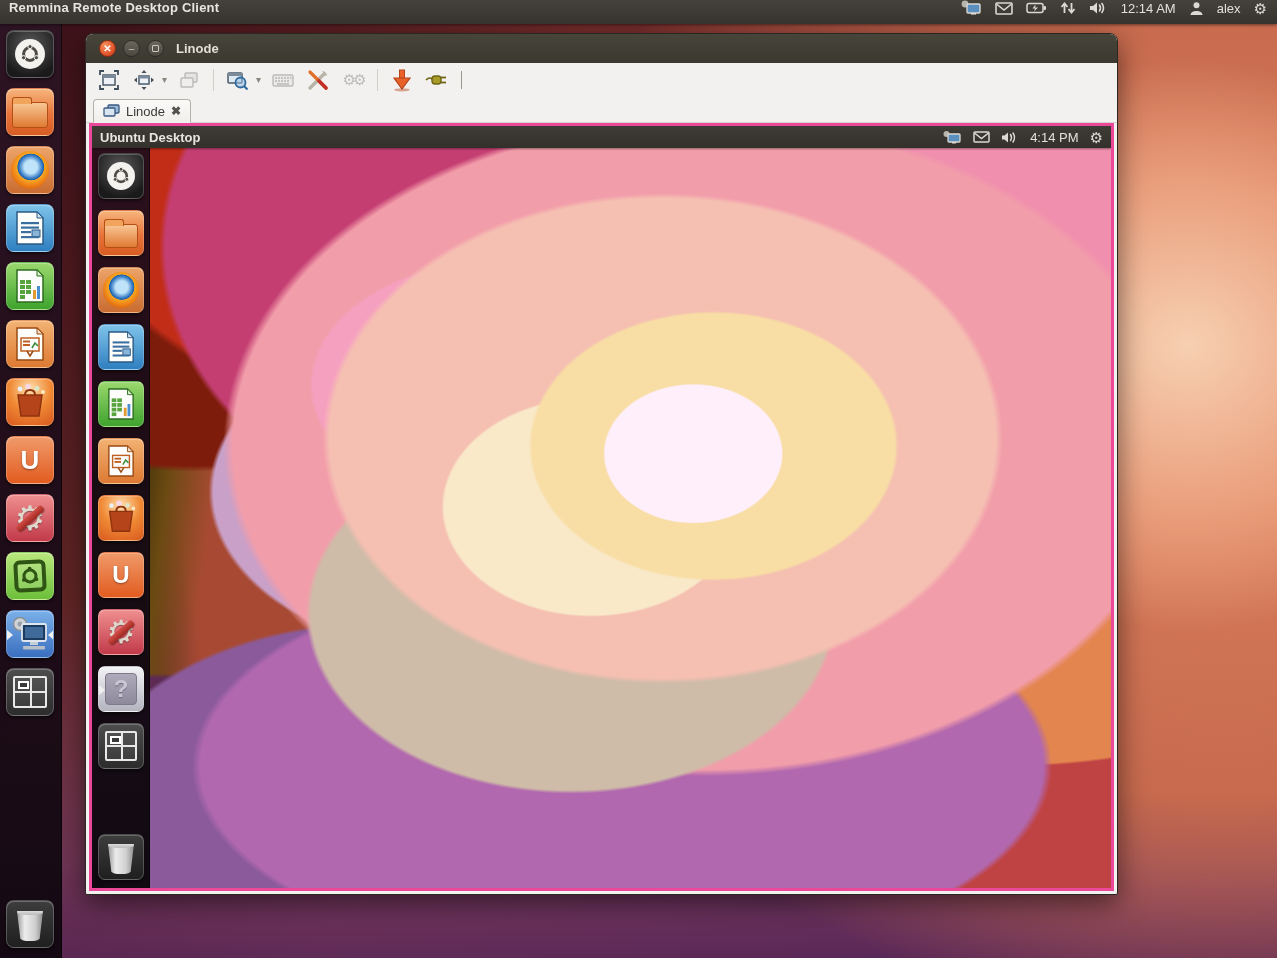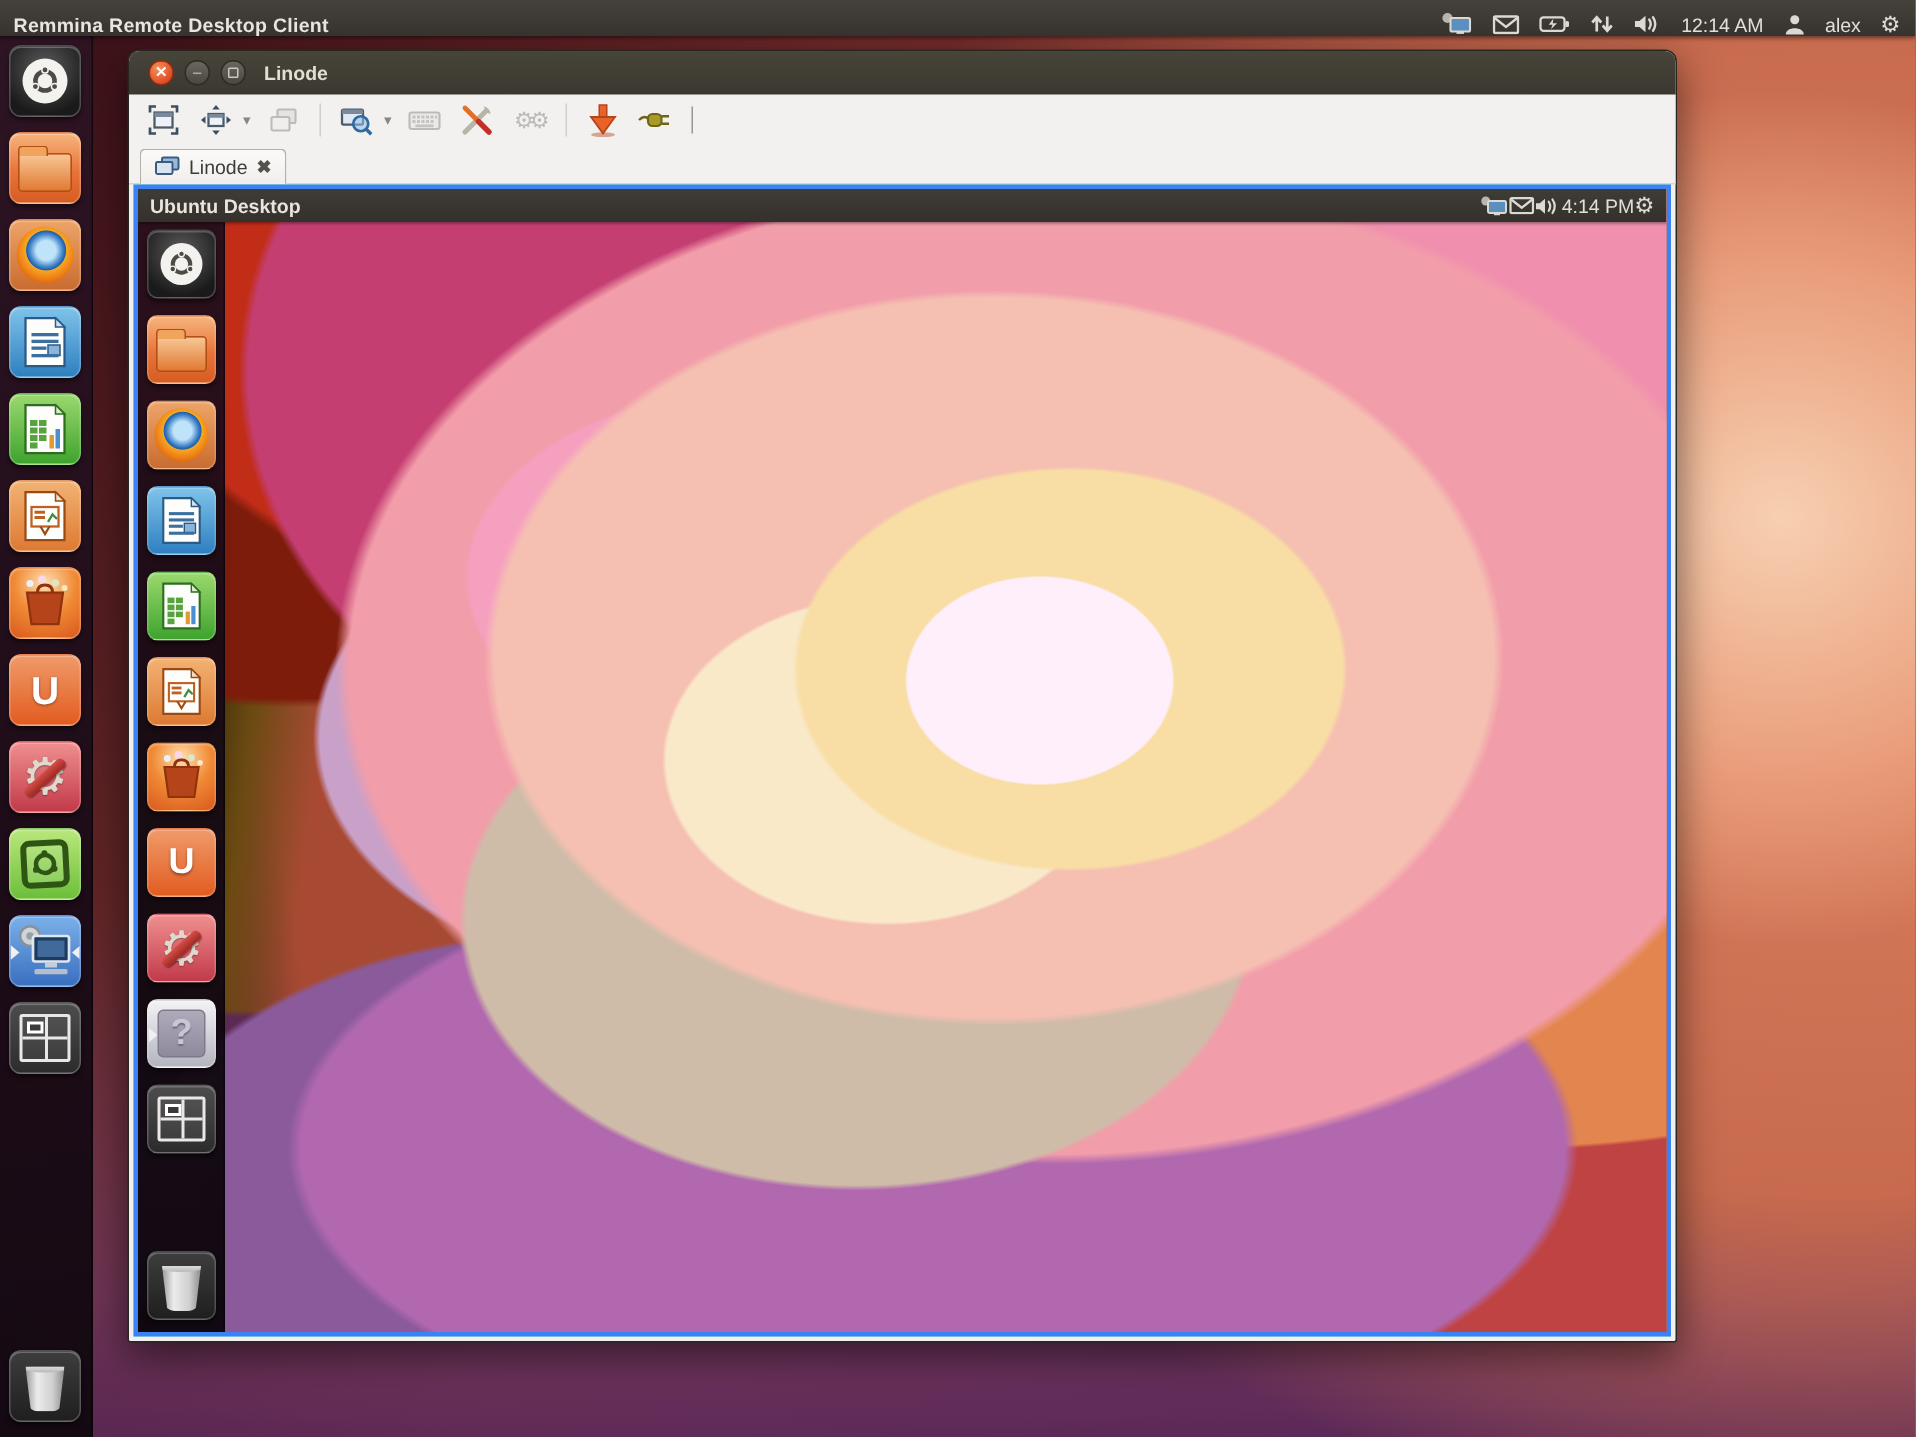--- a/index.html
+++ b/index.html
@@ -13,21 +13,21 @@
       radial-gradient(420px 380px at 93% 36%, rgba(248,212,182,.95) 0%, rgba(237,163,128,.85) 45%, rgba(237,163,128,0) 75%),
       radial-gradient(900px 760px at 96% 42%, #dd8260 0%, #c76a4e 52%, rgba(199,106,78,0) 82%),
       linear-gradient(to bottom, rgba(0,0,0,0) 62%, rgba(110,55,105,.65) 90%, rgba(86,38,88,.85) 100%),
       linear-gradient(105deg, rgba(52,14,22,.95) 0%, rgba(70,22,28,.75) 12%, rgba(70,22,28,0) 38%),
       linear-gradient(160deg, #5a1d22 0%, #8c3a34 34%, #a8513c 58%, #8c4052 78%, #5f2f52 100%);
   }
 
   
   .panel { position:absolute; left:0; top:0; width:1277px; height:24px;
     background:linear-gradient(#45423c,#36332e); color:#e8e4de;
-    display:flex; align-items:flex-end; box-shadow:0 1px 3px rgba(0,0,0,.5); z-index:50; }
+    display:flex; align-items:flex-start; box-shadow:0 1px 3px rgba(0,0,0,.5); z-index:50; }
   .panel-title { font-size:13px; font-weight:bold; padding-left:9px; letter-spacing:.2px; }
   .panel-right { margin-left:auto; display:flex; align-items:center; gap:13px; padding-right:10px; }
   .tray-ic { display:flex; align-items:center; }
   .panel-clock, .panel-user-name { font-size:13px; color:#e2ded8; }
   .gear-glyph { font-size:15px; color:#dcd8d2; line-height:1; }
 
   
   .launcher { position:absolute; left:0; top:24px; width:62px; height:934px;
     background:linear-gradient(180deg, rgba(46,20,36,.96) 0%, rgba(28,12,24,.96) 55%, rgba(18,8,16,.97) 100%);
     border-right:1px solid rgba(0,0,0,.55); z-index:40; }
@@ -111,21 +111,21 @@
 
   .tabbar { height:27px; background:#f2f1ef; position:relative; border-bottom:1px solid #d8d4ce; display:flex; align-items:flex-end; }
   .tab { margin-left:7px; height:24px; padding:0 9px; display:flex; align-items:center; gap:6px;
     background:linear-gradient(#fbfaf8,#f0efec); border:1px solid #b4b0aa; border-bottom:1px solid #f2f1ef;
     border-radius:4px 4px 0 0; position:relative; top:1px; }
   .tab-label { font-size:13px; color:#3c3b37; }
   .tab-close { font-size:12px; font-weight:bold; color:#55524c; }
 
   
   .viewport { position:absolute; left:3px; right:3px; top:89px; bottom:3px;
-    border:3px solid #3b82f6; background:#86efac; }
+    border:3px solid #ec4899; background:#8b5cf6; }
   .remote { position:absolute; inset:0; overflow:hidden;
     background-color:#a84a33;
     background-image:
       radial-gradient(90px 70px at 59% 43%, #feeffb 0 98%, rgba(254,239,251,0) 100%),
       radial-gradient(185px 135px at 61% 42%, #f8dda4 0 98%, rgba(248,221,164,0) 100%),
       radial-gradient(150px 110px at 49% 50%, #f9e9c8 0 98%, rgba(249,233,200,0) 100%),
       radial-gradient(340px 245px at 56% 41%, #f5bfb2 0 98%, rgba(245,191,178,0) 100%),
       radial-gradient(190px 125px at 40% 34%, #f6a0c0 0 98%, rgba(246,160,192,0) 100%),
       radial-gradient(265px 180px at 47% 64%, #cfbca8 0 98%, rgba(207,188,168,0) 100%),
       radial-gradient(480px 330px at 60% 42%, #f29daa 0 98%, rgba(242,157,170,0) 100%),
@@ -141,21 +141,21 @@
       radial-gradient(520px 310px at 46% 2%, #c22d18 0 98%, rgba(194,45,24,0) 100%),
       radial-gradient(400px 300px at 10% 6%, #7e1c0c 0 98%, rgba(126,28,12,0) 100%),
       linear-gradient(97deg, #3f3007 0 85px, #6b4a12 118px, rgba(107,74,18,0) 165px),
       linear-gradient(80deg, #54242c 0 55px, rgba(84,36,44,0) 150px);
   }
 
   .rmenubar { position:absolute; left:0; right:0; top:0; height:22px;
     background:linear-gradient(#3f3c36,#34312c); display:flex; align-items:center; color:#e8e4de; z-index:20;
     box-shadow:0 1px 2px rgba(0,0,0,.4); }
   .rmenubar-title { font-size:13px; font-weight:bold; padding-left:8px; }
-  .rmenubar-right { margin-left:auto; display:flex; align-items:center; padding-right:8px; }
+  .rmenubar-right { margin-left:auto; display:flex; align-items:center; gap:11px; padding-right:8px; }
   .rclock { font-size:13px; color:#e2ded8; }
 
   .rlauncher { position:absolute; left:0; top:22px; bottom:0; width:58px;
     background:linear-gradient(180deg, rgba(32,14,28,.93), rgba(12,6,12,.96));
     border-right:1px solid rgba(0,0,0,.5); z-index:15; }
 
   svg { display:block; }
 </style>
 </head>
 <body>

